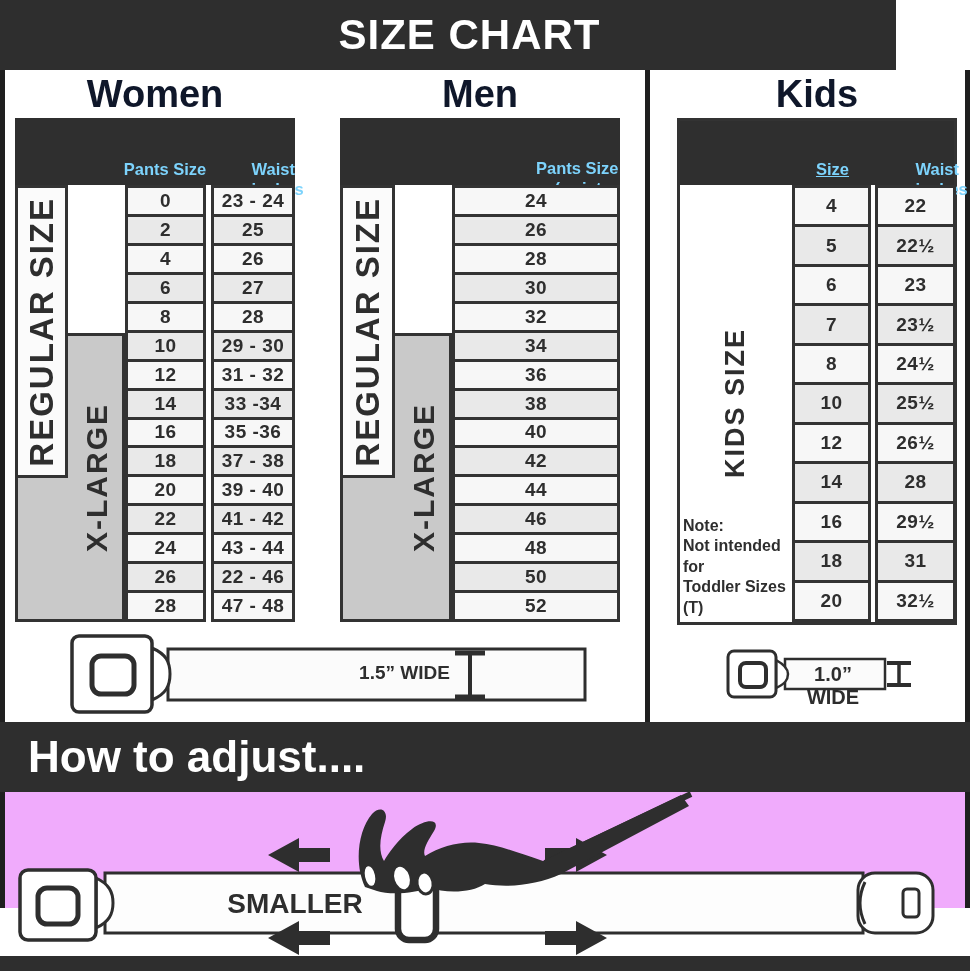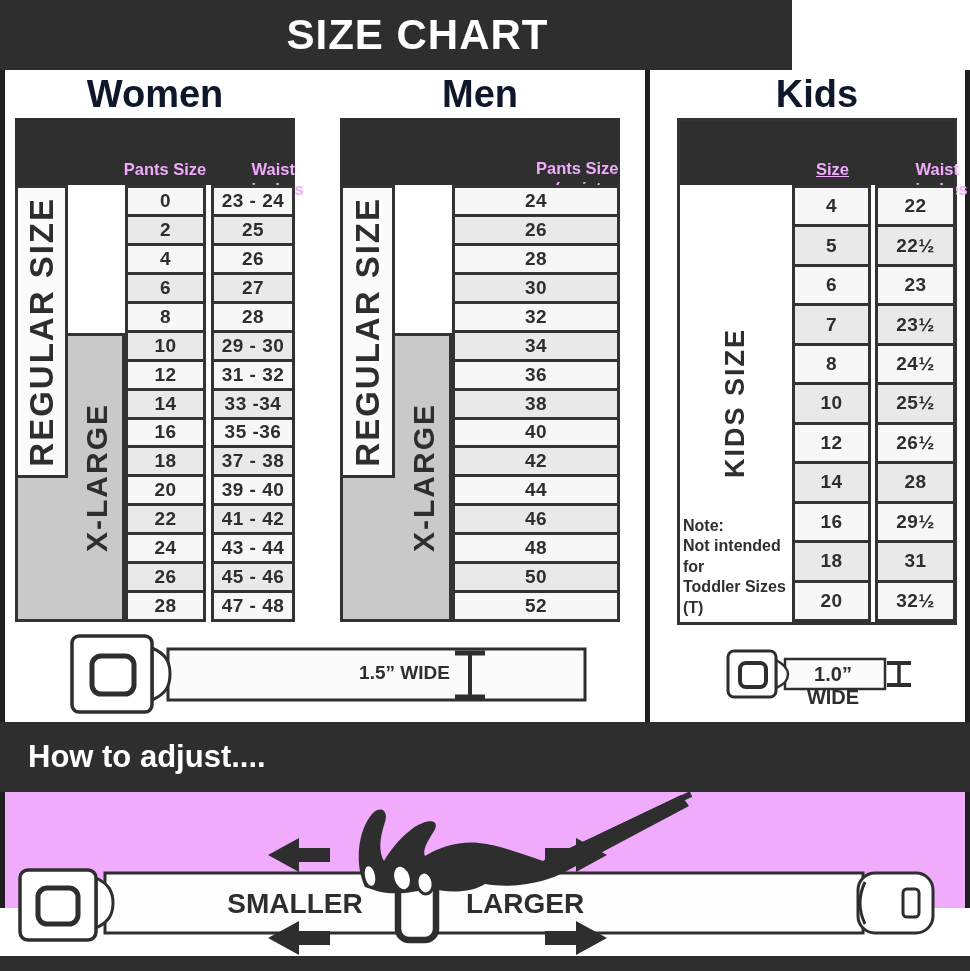--- a/index.html
+++ b/index.html
@@ -5,49 +5,49 @@
   * { margin:0; padding:0; box-sizing:border-box; }
   html,body { background:#ffffff; }
   body { font-family:"Liberation Sans", sans-serif; font-weight:bold; color:#2e2e2e; }
   .page { position:relative; width:970px; height:971px; background:#fff; overflow:hidden; }
   .abs { position:absolute; }
   .band { background:#2e2e2e; }
   .banner-title { color:#fff; font-size:42px; letter-spacing:1px; text-align:center; line-height:70px; }
   .sec-title { color:#0f172a; font-size:38px; text-align:center; line-height:44px; }
   .edge { background:#1f1f1f; }
   .thead { background:#2f2f2f; }
-  .thead span { position:absolute; color:#f0abfc; font-size:16.5px; line-height:1.22; text-align:center; }
+  .thead span { position:absolute; color:#7dd3fc; font-size:16.5px; line-height:1.22; text-align:center; }
   .rows { display:flex; flex-direction:column; }
   .trow { flex:1; display:flex; }
   .trow + .trow { margin-top:-3px; }
   .cell { border:3px solid #333; background:#f7f7f7; display:flex; align-items:center; justify-content:center; font-size:19px; letter-spacing:0.5px; }
   .trow.alt .cell { background:#e9e9e9; }
   .cell.c1 { width:81px; margin-right:5px; }
   .cell.c2 { flex:1; }
   .rows.single .cell.c1 { width:100%; margin-right:0; }
   .rows.kids .cell.c1 { width:79px; margin-right:4px; }
   .vbox { border:3px solid #333; }
   .white-box { background:#fbfbfb; z-index:3; }
   .gray-box { background:#c9c9c9; z-index:2; }
   .vlabel { display:flex; align-items:center; justify-content:center; z-index:4; }
   .vtext { writing-mode:vertical-rl; transform:rotate(180deg); letter-spacing:2px; white-space:nowrap; }
   .kids-box { border:3px solid #333; background:#fff; }
   .note { font-size:16px; line-height:1.28; text-align:left; }
   .belt-label { font-size:19px; text-align:center; z-index:5; }
   .belt-label.small { font-size:20px; }
-  .adjust-title { color:#fff; font-size:31px; line-height:70px; padding-left:28px; }
+  .adjust-title { color:#fff; font-size:44px; line-height:70px; padding-left:28px; }
   .adjust-word { font-size:28px; text-align:center; z-index:5; color:#2e2e2e; }
   svg { display:block; }
 </style>
 </head>
 <body>
 
 <div class="page">
 
-  <div class="abs band" style="left:0;top:0;width:792px;height:70px;padding-left:43px;">
+  <div class="abs band" style="left:0;top:0;width:896px;height:70px;padding-left:43px;">
     <div class="banner-title">SIZE CHART</div>
   </div>
 
   <div class="abs edge" style="left:0;top:70px;width:5px;height:652px;"></div>
   <div class="abs edge" style="left:965px;top:70px;width:5px;height:652px;"></div>
   <div class="abs edge" style="left:645px;top:70px;width:5px;height:652px;"></div>
 
   <div class="abs sec-title" style="left:15px;top:72px;width:280px;">Women</div>
   <div class="abs sec-title" style="left:340px;top:72px;width:280px;">Men</div>
   <div class="abs sec-title" style="left:677px;top:72px;width:280px;">Kids</div>
@@ -128,21 +128,21 @@
         <div class="cell c2">41 - 42</div>
       </div>
 
       <div class="trow">
         <div class="cell c1">24</div>
         <div class="cell c2">43 - 44</div>
       </div>
 
       <div class="trow alt">
         <div class="cell c1">26</div>
-        <div class="cell c2">45 - 46</div>
+        <div class="cell c2">22 - 46</div>
       </div>
 
       <div class="trow">
         <div class="cell c1">28</div>
         <div class="cell c2">47 - 48</div>
       </div>
     </div>
 
   <div class="abs thead" style="left:340px;top:118px;width:280px;height:67px;">
     <span style="left:112px;width:168px;bottom:7px;"><span>Pants Size</span><br><span>(waist inches)</span></span>
@@ -347,18 +347,17 @@
       <path d="M360,95 C349,72 353,38 367,22 C375,13 384,18 380,30 C375,45 373,59 379,69
                C383,62 393,47 407,37 C422,26 436,27 429,39 C423,49 417,58 420,64
                C436,54 456,49 474,51 C494,53 514,61 538,69
                L676,3 L684,14 L556,82
                C532,93 504,96 480,92 C466,101 440,102 424,95 C410,102 384,103 372,99 Z" fill="#2e2e2e"></path>
       <ellipse cx="365" cy="84" rx="5" ry="10" transform="rotate(-12 365 84)" fill="#ffffff"></ellipse>
       <ellipse cx="397" cy="86" rx="9" ry="13" transform="rotate(-18 397 86)" fill="#ffffff" stroke="#2e2e2e" stroke-width="3"></ellipse>
       <ellipse cx="420" cy="91" rx="8" ry="11" transform="rotate(-10 420 91)" fill="#ffffff" stroke="#2e2e2e" stroke-width="3"></ellipse>
     </svg>
     <div class="abs adjust-word" style="left:215px;top:96px;width:150px;">SMALLER</div>
-    <div class="abs adjust-word" style="left:455px;top:96px;width:130px;">LARGER</div>
   </div>
 
   <div class="abs band" style="left:0;top:956px;width:970px;height:15px;"></div>
 
 </div>
 
 </body></html>

